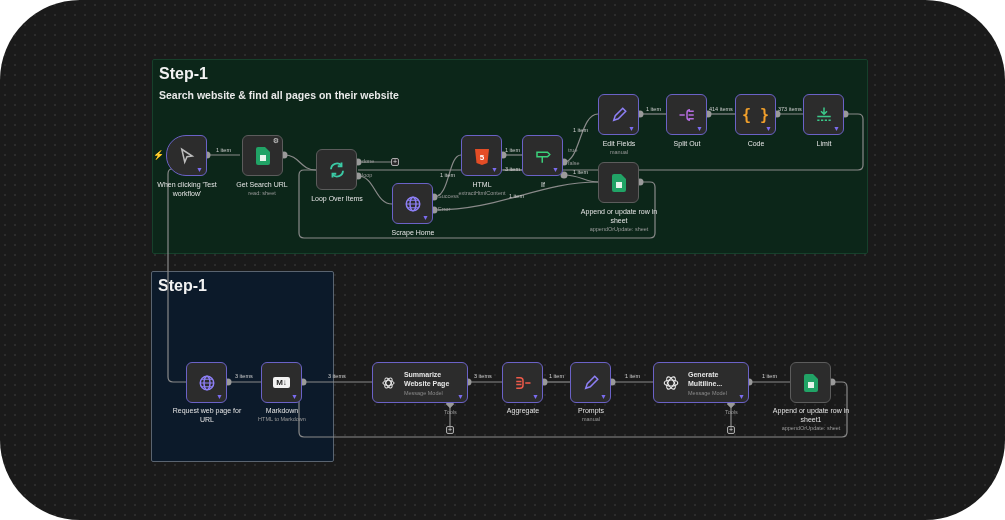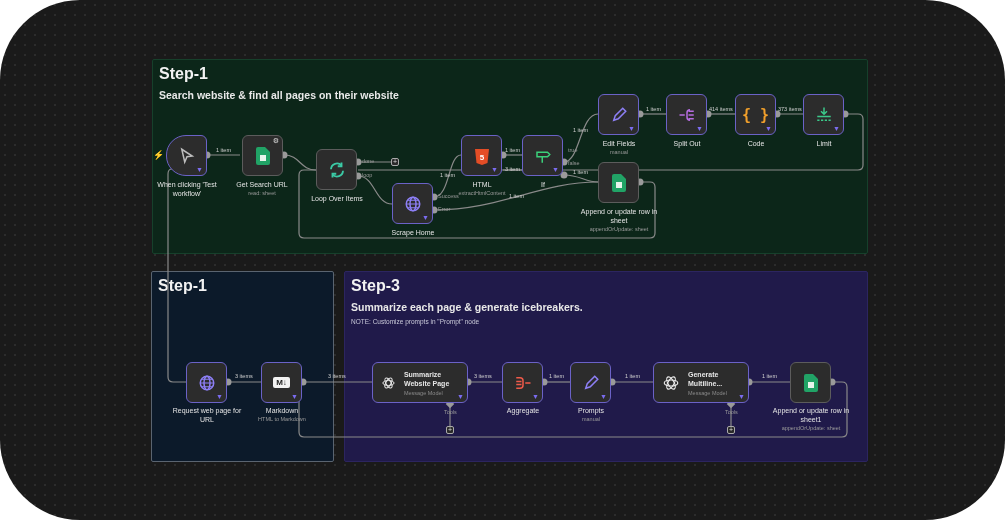--- a/index.html
+++ b/index.html
@@ -51,25 +51,20 @@
 <body>
 
 <div id="canvas">
 
   <div id="step1" class="sticky">
     <div class="sticky-title">Step-1</div>
     <div class="sticky-sub">Search website &amp; find all pages on their website</div>
   </div>
   <div id="step2" class="sticky">
     <div class="sticky-title">Step-1</div>
-  </div>
-  <div id="step3" class="sticky">
-    <div class="sticky-title">Step-3</div>
-    <div class="sticky-sub">Summarize each page &amp; generate icebreakers.</div>
-    <div class="sticky-note">NOTE: Customize prompts in "Prompt" node</div>
   </div>
 
   <svg id="edges">
     <g fill="none" stroke="#8a8a8a" stroke-width="1.2">
       <path d="M207,155 L240,155"></path>
       <path d="M284,155 C300,155 300,170 316,170"></path>
       <path d="M358,176 C375,176 375,204 392,204"></path>
       <path d="M358,162 L392,162"></path>
       <path d="M434,197 C450,197 448,155 461,155"></path>
       <path d="M434,210 C500,210 540,182 598,182"></path>

